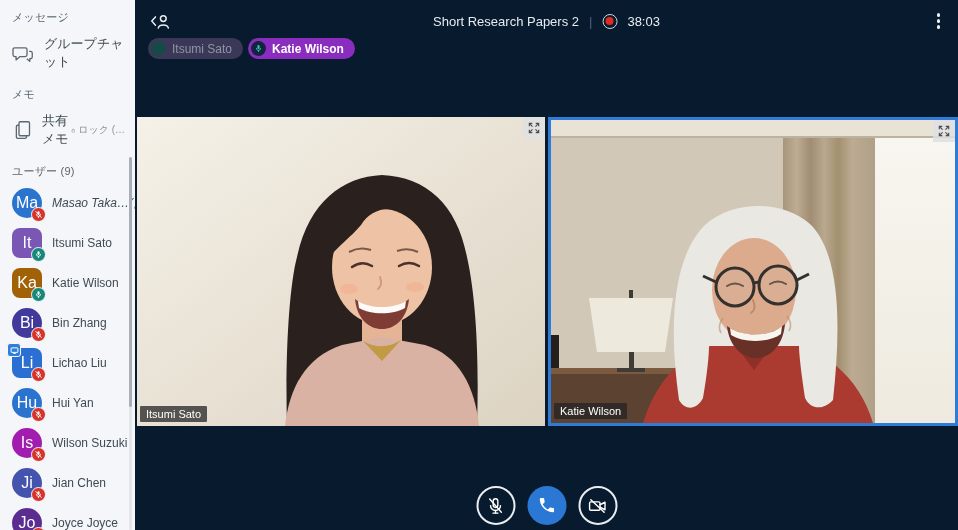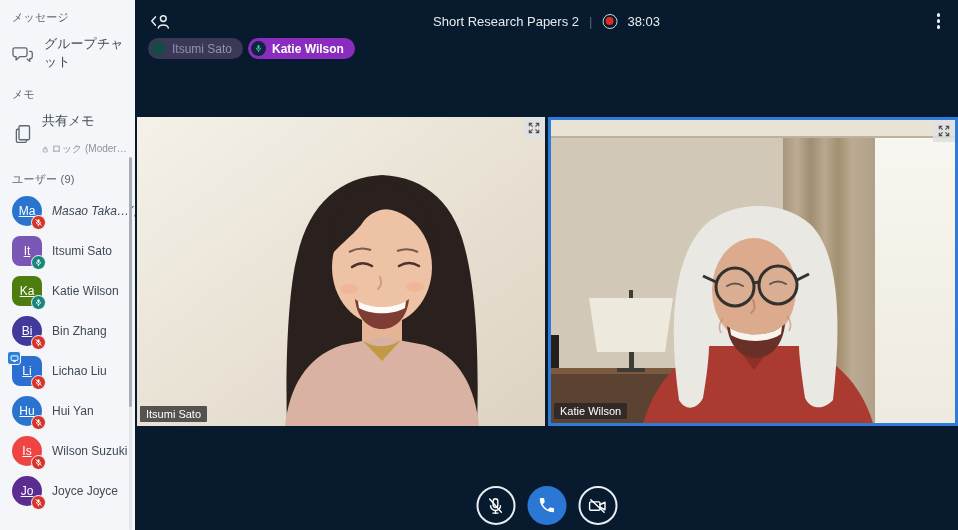--- a/index.html
+++ b/index.html
@@ -19,29 +19,29 @@
     font-size:11px;color:#5a6470;margin:10px 0 4px 12px;letter-spacing:.2px;
   }
   .side-row{display:flex;align-items:center;gap:9px;padding:6px 4px 6px 12px;cursor:pointer;}
   .side-row .icon{flex:0 0 auto;display:flex;align-items:center;}
   .side-row-label{font-size:13px;color:#3f4a54;}
   .side-row-sub{
     font-size:10px;color:#8d939c;display:flex;align-items:center;gap:3px;
     white-space:nowrap;overflow:hidden;max-width:86px;
   }
   .side-row-sub span{overflow:hidden;text-overflow:ellipsis;}
-  .two-line{display:flex;flex-direction:column;gap:12px;min-width:0;}
+  .two-line{display:flex;gap:2px;min-width:0;}
 
   .user-list{margin-top:2px;}
   .user-row{display:flex;align-items:center;gap:10px;padding:5px 0 5px 12px;height:30px;cursor:pointer;}
   .avatar{
     position:relative;width:30px;height:30px;flex:0 0 auto;
     display:flex;align-items:center;justify-content:center;
   }
-  .avatar-initials{color:#fff;font-size:12px;text-decoration:underline;}
+  .avatar-initials{color:#fff;font-size:16px;}
   .badge{
     position:absolute;right:-4px;bottom:-4px;width:15px;height:15px;border-radius:50%;
     display:flex;align-items:center;justify-content:center;border:1px solid #f4f6f9;box-sizing:border-box;
   }
   .badge-muted{background:#d6342a;}
   .badge-mic{background:#15887a;}
   .extra-badge{
     position:absolute;left:-5px;top:-5px;width:14px;height:14px;border-radius:3px;
     background:#2f7fd9;display:flex;align-items:center;justify-content:center;
     border:1px solid #f4f6f9;box-sizing:border-box;
@@ -185,21 +185,21 @@
           <rect x="9.3" y="3" width="5.4" height="10" rx="2.7" fill="#fff" stroke="none"></rect>
           <path d="M6.5 11.5a5.5 5.5 0 0 0 11 0"></path>
                 <path d="M12 17v3.5"></path>
         </svg>
       </span>
     </div>
     <span class="user-name">Itsumi Sato</span>
   </div>
 
   <div class="user-row">
-    <div class="avatar" style="background: #4d7c0f; border-radius: 8px;">
+    <div class="avatar" style="background: #a16207; border-radius: 8px;">
       <span class="avatar-initials">Ka</span>
 
       <span class="badge badge-mic">
         <svg viewBox="0 0 24 24" width="9" height="9" fill="none" stroke="#fff" stroke-width="2.2" stroke-linecap="round">
           <rect x="9.3" y="3" width="5.4" height="10" rx="2.7" fill="#fff" stroke="none"></rect>
           <path d="M6.5 11.5a5.5 5.5 0 0 0 11 0"></path>
                 <path d="M12 17v3.5"></path>
         </svg>
       </span>
     </div>
@@ -256,36 +256,52 @@
                 <path d="M12 17v3.5"></path>
           <path d="M4.5 3.5 L19.5 20"></path>
         </svg>
       </span>
 
     </div>
     <span class="user-name">Hui Yan</span>
   </div>
 
   <div class="user-row">
-    <div class="avatar" style="background: #ef4444; border-radius: 50%;">
+    <div class="avatar" style="background: #a21caf; border-radius: 50%;">
       <span class="avatar-initials">Is</span>
 
       <span class="badge badge-muted">
         <svg viewBox="0 0 24 24" width="9" height="9" fill="none" stroke="#fff" stroke-width="2.2" stroke-linecap="round">
           <rect x="9.3" y="3" width="5.4" height="10" rx="2.7" fill="#fff" stroke="none"></rect>
           <path d="M6.5 11.5a5.5 5.5 0 0 0 11 0"></path>
                 <path d="M12 17v3.5"></path>
           <path d="M4.5 3.5 L19.5 20"></path>
         </svg>
       </span>
 
     </div>
     <span class="user-name">Wilson Suzuki</span>
   </div>
 
+  <div class="user-row">
+    <div class="avatar" style="background: rgb(68, 83, 173); border-radius: 50%;">
+      <span class="avatar-initials">Ji</span>
+
+      <span class="badge badge-muted">
+        <svg viewBox="0 0 24 24" width="9" height="9" fill="none" stroke="#fff" stroke-width="2.2" stroke-linecap="round">
+          <rect x="9.3" y="3" width="5.4" height="10" rx="2.7" fill="#fff" stroke="none"></rect>
+          <path d="M6.5 11.5a5.5 5.5 0 0 0 11 0"></path>
+                <path d="M12 17v3.5"></path>
+          <path d="M4.5 3.5 L19.5 20"></path>
+        </svg>
+      </span>
+
+    </div>
+    <span class="user-name">Jian Chen</span>
+  </div>
 
   <div class="user-row">
     <div class="avatar" style="background: rgb(92, 45, 145); border-radius: 50%;">
       <span class="avatar-initials">Jo</span>
 
       <span class="badge badge-muted">
         <svg viewBox="0 0 24 24" width="9" height="9" fill="none" stroke="#fff" stroke-width="2.2" stroke-linecap="round">
           <rect x="9.3" y="3" width="5.4" height="10" rx="2.7" fill="#fff" stroke="none"></rect>
           <path d="M6.5 11.5a5.5 5.5 0 0 0 11 0"></path>
                 <path d="M12 17v3.5"></path>

